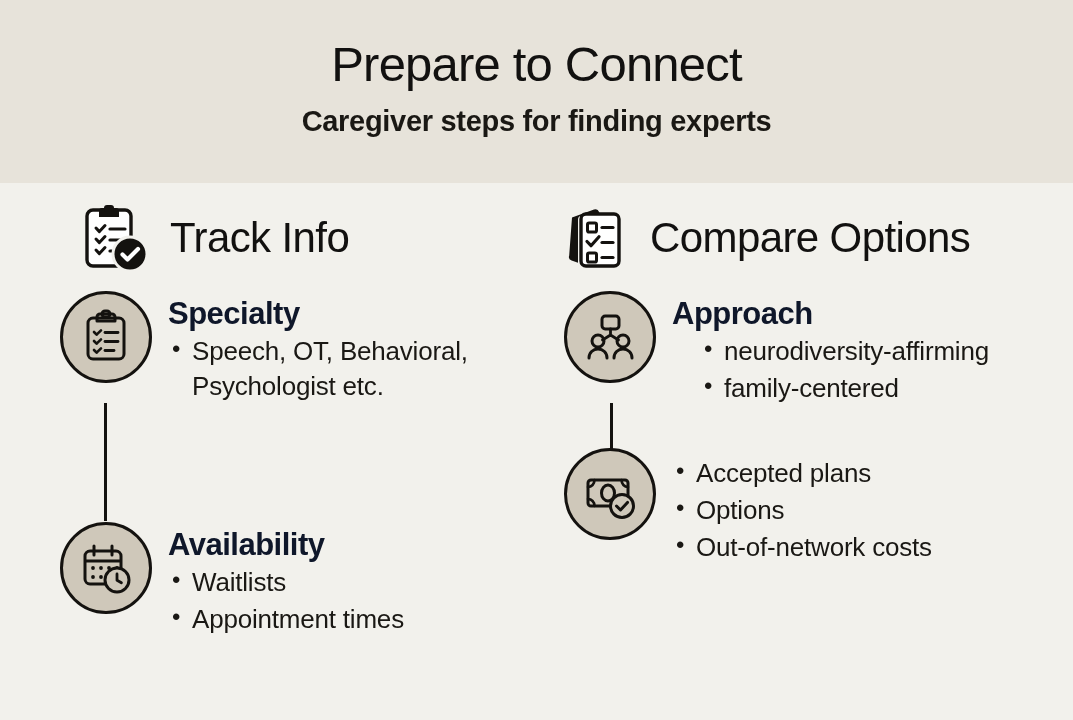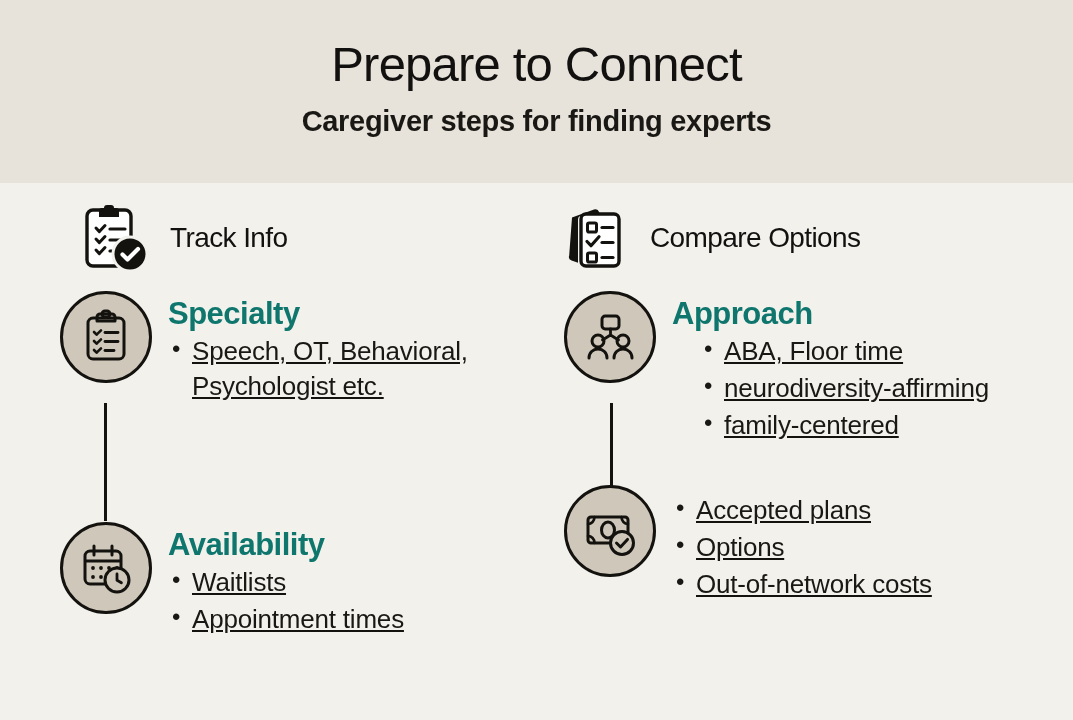--- a/index.html
+++ b/index.html
@@ -47,21 +47,21 @@
 
   
   .col-head {
     display:flex;
     align-items:center;
     gap:18px;
     padding-left:78px;
     height:82px;
   }
   .col-title {
-    font-size:28px;
+    font-size:42px;
     font-weight:500;
     letter-spacing:-0.6px;
     color:#121110;
   }
   .col-head-icon { width:74px; height:74px; flex:none; }
 
   
   .node {
     position:relative;
     display:flex;
@@ -90,30 +90,30 @@
     z-index:1;
   }
 
   .node-body { padding-top:6px; flex:1; }
   .node-title {
     font-size:31px;
     font-weight:700;
     letter-spacing:-0.5px;
     line-height:1.12;
     margin-bottom:2px;
-    color:#0f766e;
+    color:#0f172a;
   }
   .lead {
     font-size:26px;
     font-weight:400;
     line-height:1.3;
     letter-spacing:-0.2px;
     color:#1a1814;
   }
-  ul.bullets { list-style:none;text-decoration:underline; }
+  ul.bullets { list-style:none; }
   ul.bullets li {
     position:relative;
     font-size:26px;
     font-weight:400;
     line-height:1.35;
     letter-spacing:-0.2px;
     color:#1a1814;
     padding-left:24px;
     margin-top:2px;
   }
@@ -243,21 +243,20 @@
             <path d="M28.5 20v6m0 0l-8 5m8-5l8 5" stroke="#14120f" stroke-width="2.8" stroke-linecap="round" stroke-linejoin="round"></path>
             <circle cx="16" cy="32" r="6" fill="none" stroke="#14120f" stroke-width="3"></circle>
             <path d="M7 49c0-5.2 4-9 9-9s9 3.8 9 9" fill="none" stroke="#14120f" stroke-width="3" stroke-linecap="round"></path>
             <circle cx="41" cy="32" r="6" fill="none" stroke="#14120f" stroke-width="3"></circle>
             <path d="M32 49c0-5.2 4-9 9-9s9 3.8 9 9" fill="none" stroke="#14120f" stroke-width="3" stroke-linecap="round"></path>
           </svg>
         </span>
         <div class="node-body">
           <div class="node-title">Approach</div>
           <ul class="bullets indent">
-            <li>ABA, Floor time</li>
             <li>neurodiversity-affirming</li>
             <li>family-centered</li>
           </ul>
         </div>
       </div>
 
       <div class="node" style="margin-left:28px; margin-top:42px;">
         <span class="node-badge">
           <svg viewBox="0 0 56 56" fill="none">
             <rect x="6" y="14" width="40" height="26" rx="3" fill="none" stroke="#14120f" stroke-width="3"></rect>

